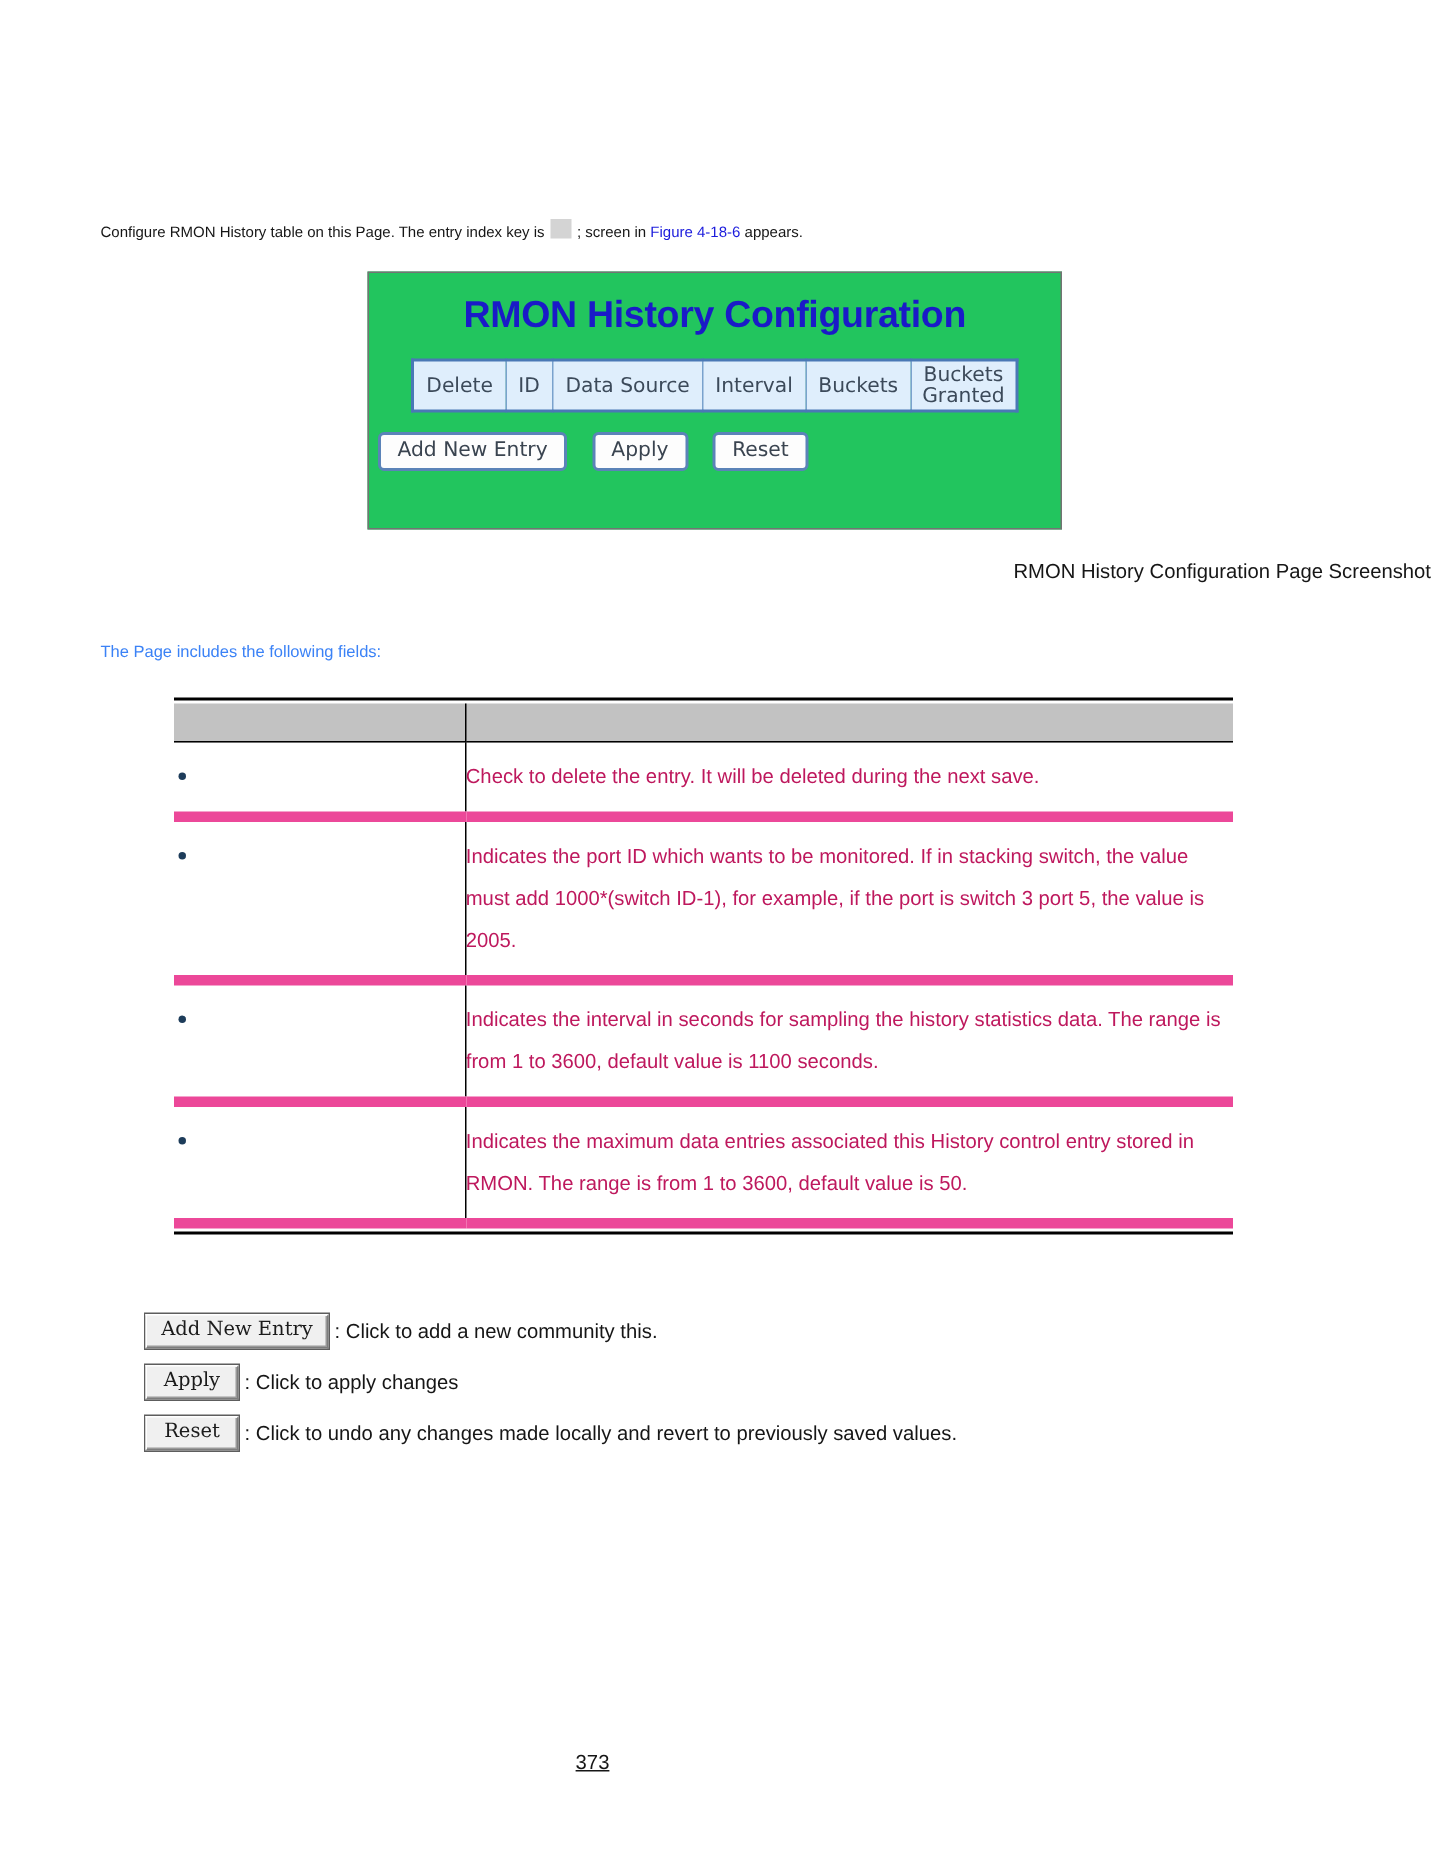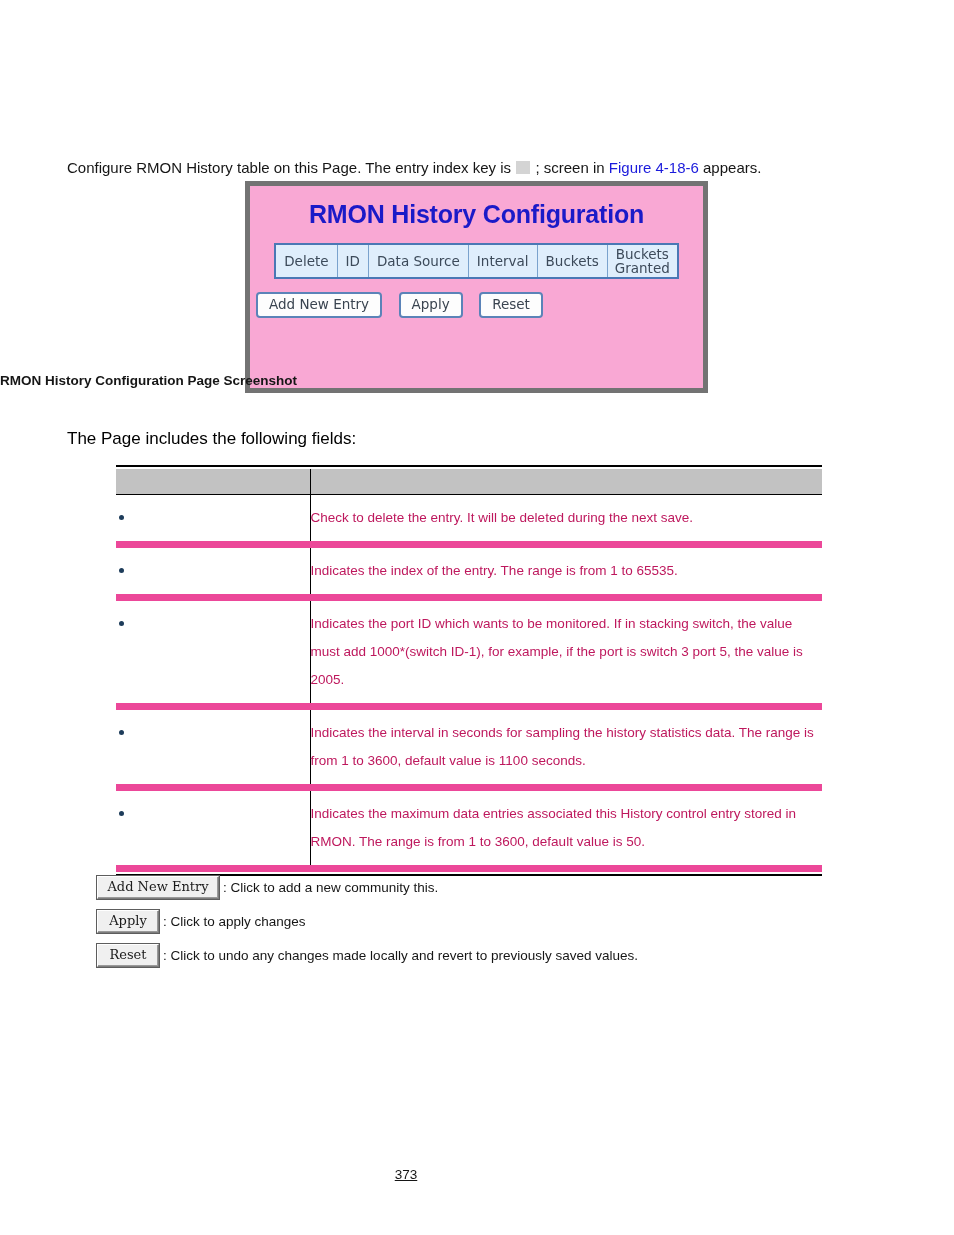--- a/index.html
+++ b/index.html
@@ -13,45 +13,45 @@
     position: relative;
     font-family: "Liberation Sans", sans-serif;
     color: #1a1a1a;
     overflow: hidden;
   }
 
   
   .intro {
     position: absolute;
     left: 67px;
-    top: 158px;
-    font-size: 15px;
+    top: 146px;
+    font-size: 10px;
     line-height: 20px;
     color: #161616;
     white-space: nowrap;
   }
   .blank-field {
     display: inline-block;
     width: 14px;
     height: 13px;
     background: #d4d4d4;
     vertical-align: -1px;
     margin: 0 1px;
   }
   .xref { color: #1b1bdc; }
 
   
   .figure-panel {
     position: absolute;
     left: 245px;
     top: 181px;
     width: 463px;
-    height: 212px;
-    background: #f9a8d4;
-    border: 5px solid #737373;
+    height: 172px;
+    background: #22c55e;
+    border: 1px solid #737373;
     box-sizing: border-box;
   }
   .panel-title {
     text-align: center;
     color: #1a1ac8;
     font-weight: bold;
     font-size: 25px;
     letter-spacing: -0.2px;
     margin-top: 14px;
     font-family: "Liberation Sans", sans-serif;
@@ -92,33 +92,32 @@
     margin: 0 6px;
     line-height: 15px;
   }
 
   
   .fig-caption {
     position: absolute;
     left: 0;
     top: 373px;
     width: 954px;
-    text-align: left;
+    text-align: right;
     font-size: 13.5px;
     color: #161616;
-    font-weight: bold;
   }
 
   
   .lead-in {
     position: absolute;
     left: 67px;
     top: 429px;
-    font-size: 17px;
-    color: #000000;
+    font-size: 11px;
+    color: #3b82f6;
   }
 
   
   .fields-wrap {
     position: absolute;
     left: 116px;
     top: 465px;
     width: 706px;
   }
   table.fields {
@@ -203,21 +202,21 @@
   .legend-btn.wide { min-width: 104px; }
   .legend-btn.narrow { min-width: 44px; }
   .legend-text {
     font-size: 13.5px;
     color: #161616;
   }
 
   
   .page-number {
     position: absolute;
-    left: 15px;
+    left: 4px;
     top: 1167px;
     width: 782px;
     text-align: center;
     font-size: 13.5px;
     color: #161616;
     text-decoration: underline;
   }
 </style>
 </head>
 <body>
@@ -274,26 +273,20 @@
         <th></th>
         <th></th>
       </tr>
     </thead>
     <tbody>
       <tr>
         <td class="name-cell">
           <span class="bullet"></span><span></span>
         </td>
         <td class="desc-cell">Check to delete the entry. It will be deleted during the next save.</td>
-      </tr>
-      <tr>
-        <td class="name-cell">
-          <span class="bullet"></span><span></span>
-        </td>
-        <td class="desc-cell">Indicates the index of the entry. The range is from 1 to 65535.</td>
       </tr>
       <tr>
         <td class="name-cell">
           <span class="bullet"></span><span></span>
         </td>
         <td class="desc-cell">Indicates the port ID which wants to be monitored. If in stacking switch, the value must add 1000*(switch ID-1), for example, if the port is switch 3 port 5, the value is 2005.</td>
       </tr>
       <tr>
         <td class="name-cell">
           <span class="bullet"></span><span></span>

